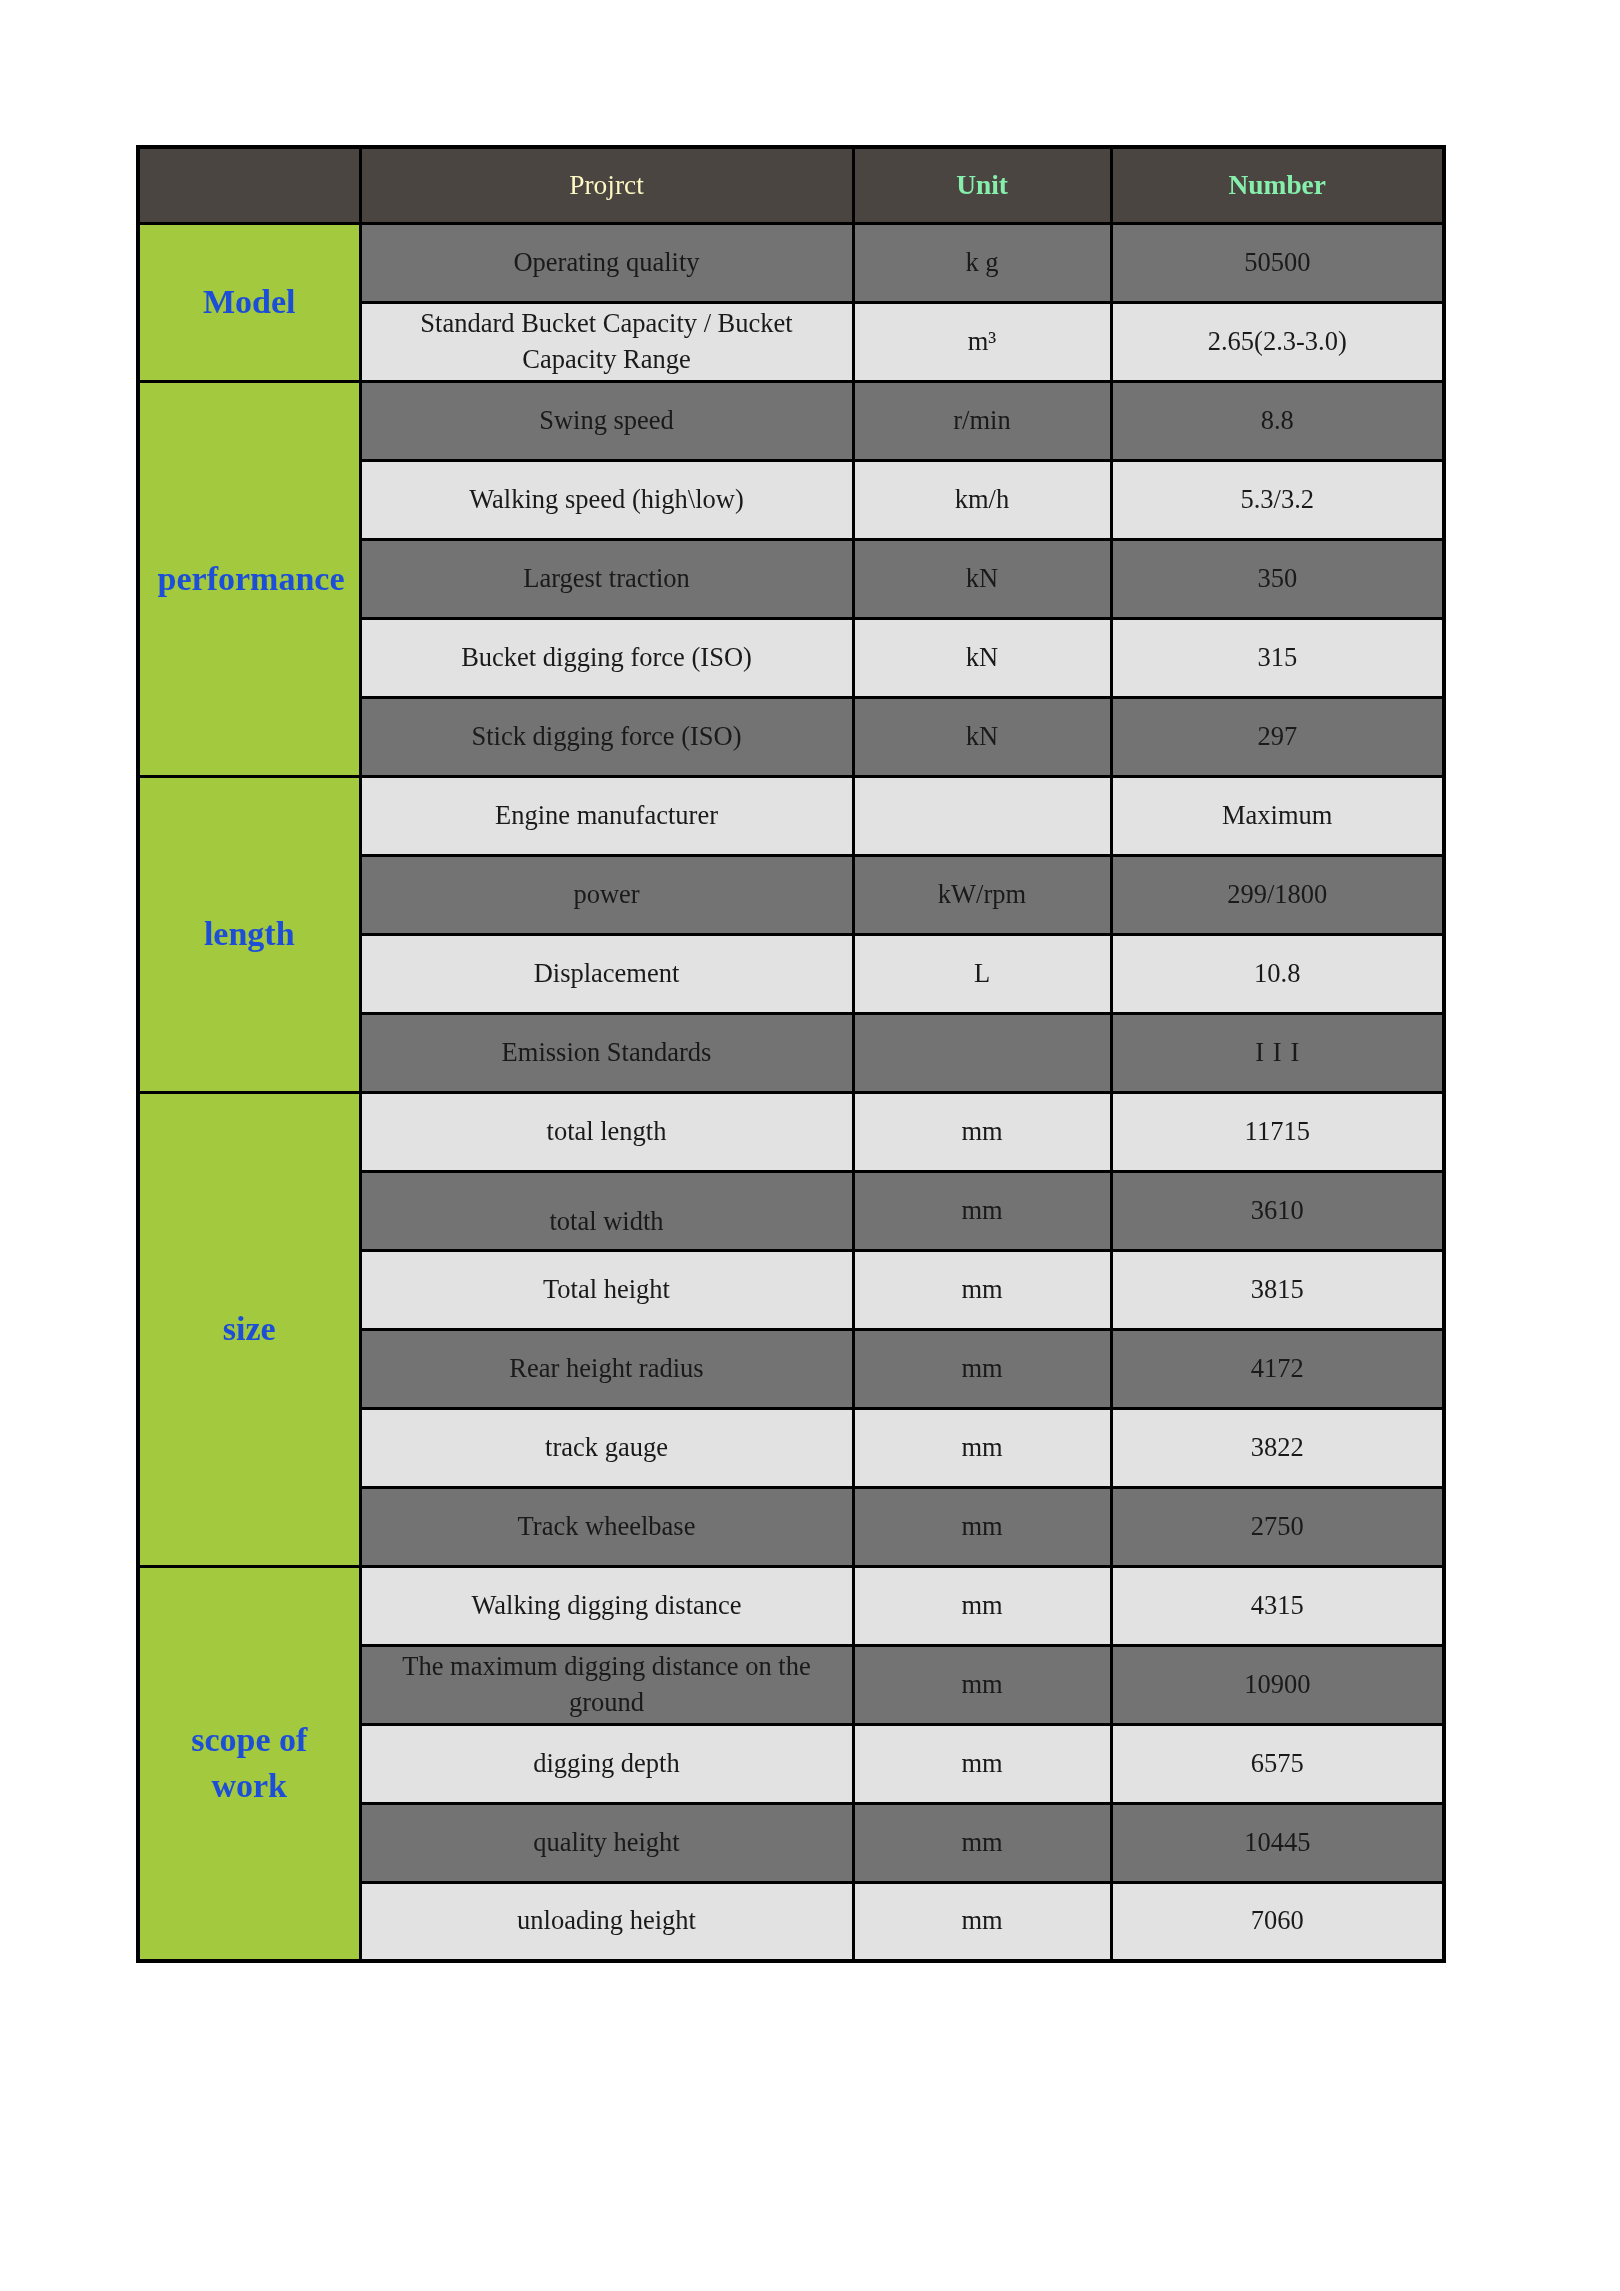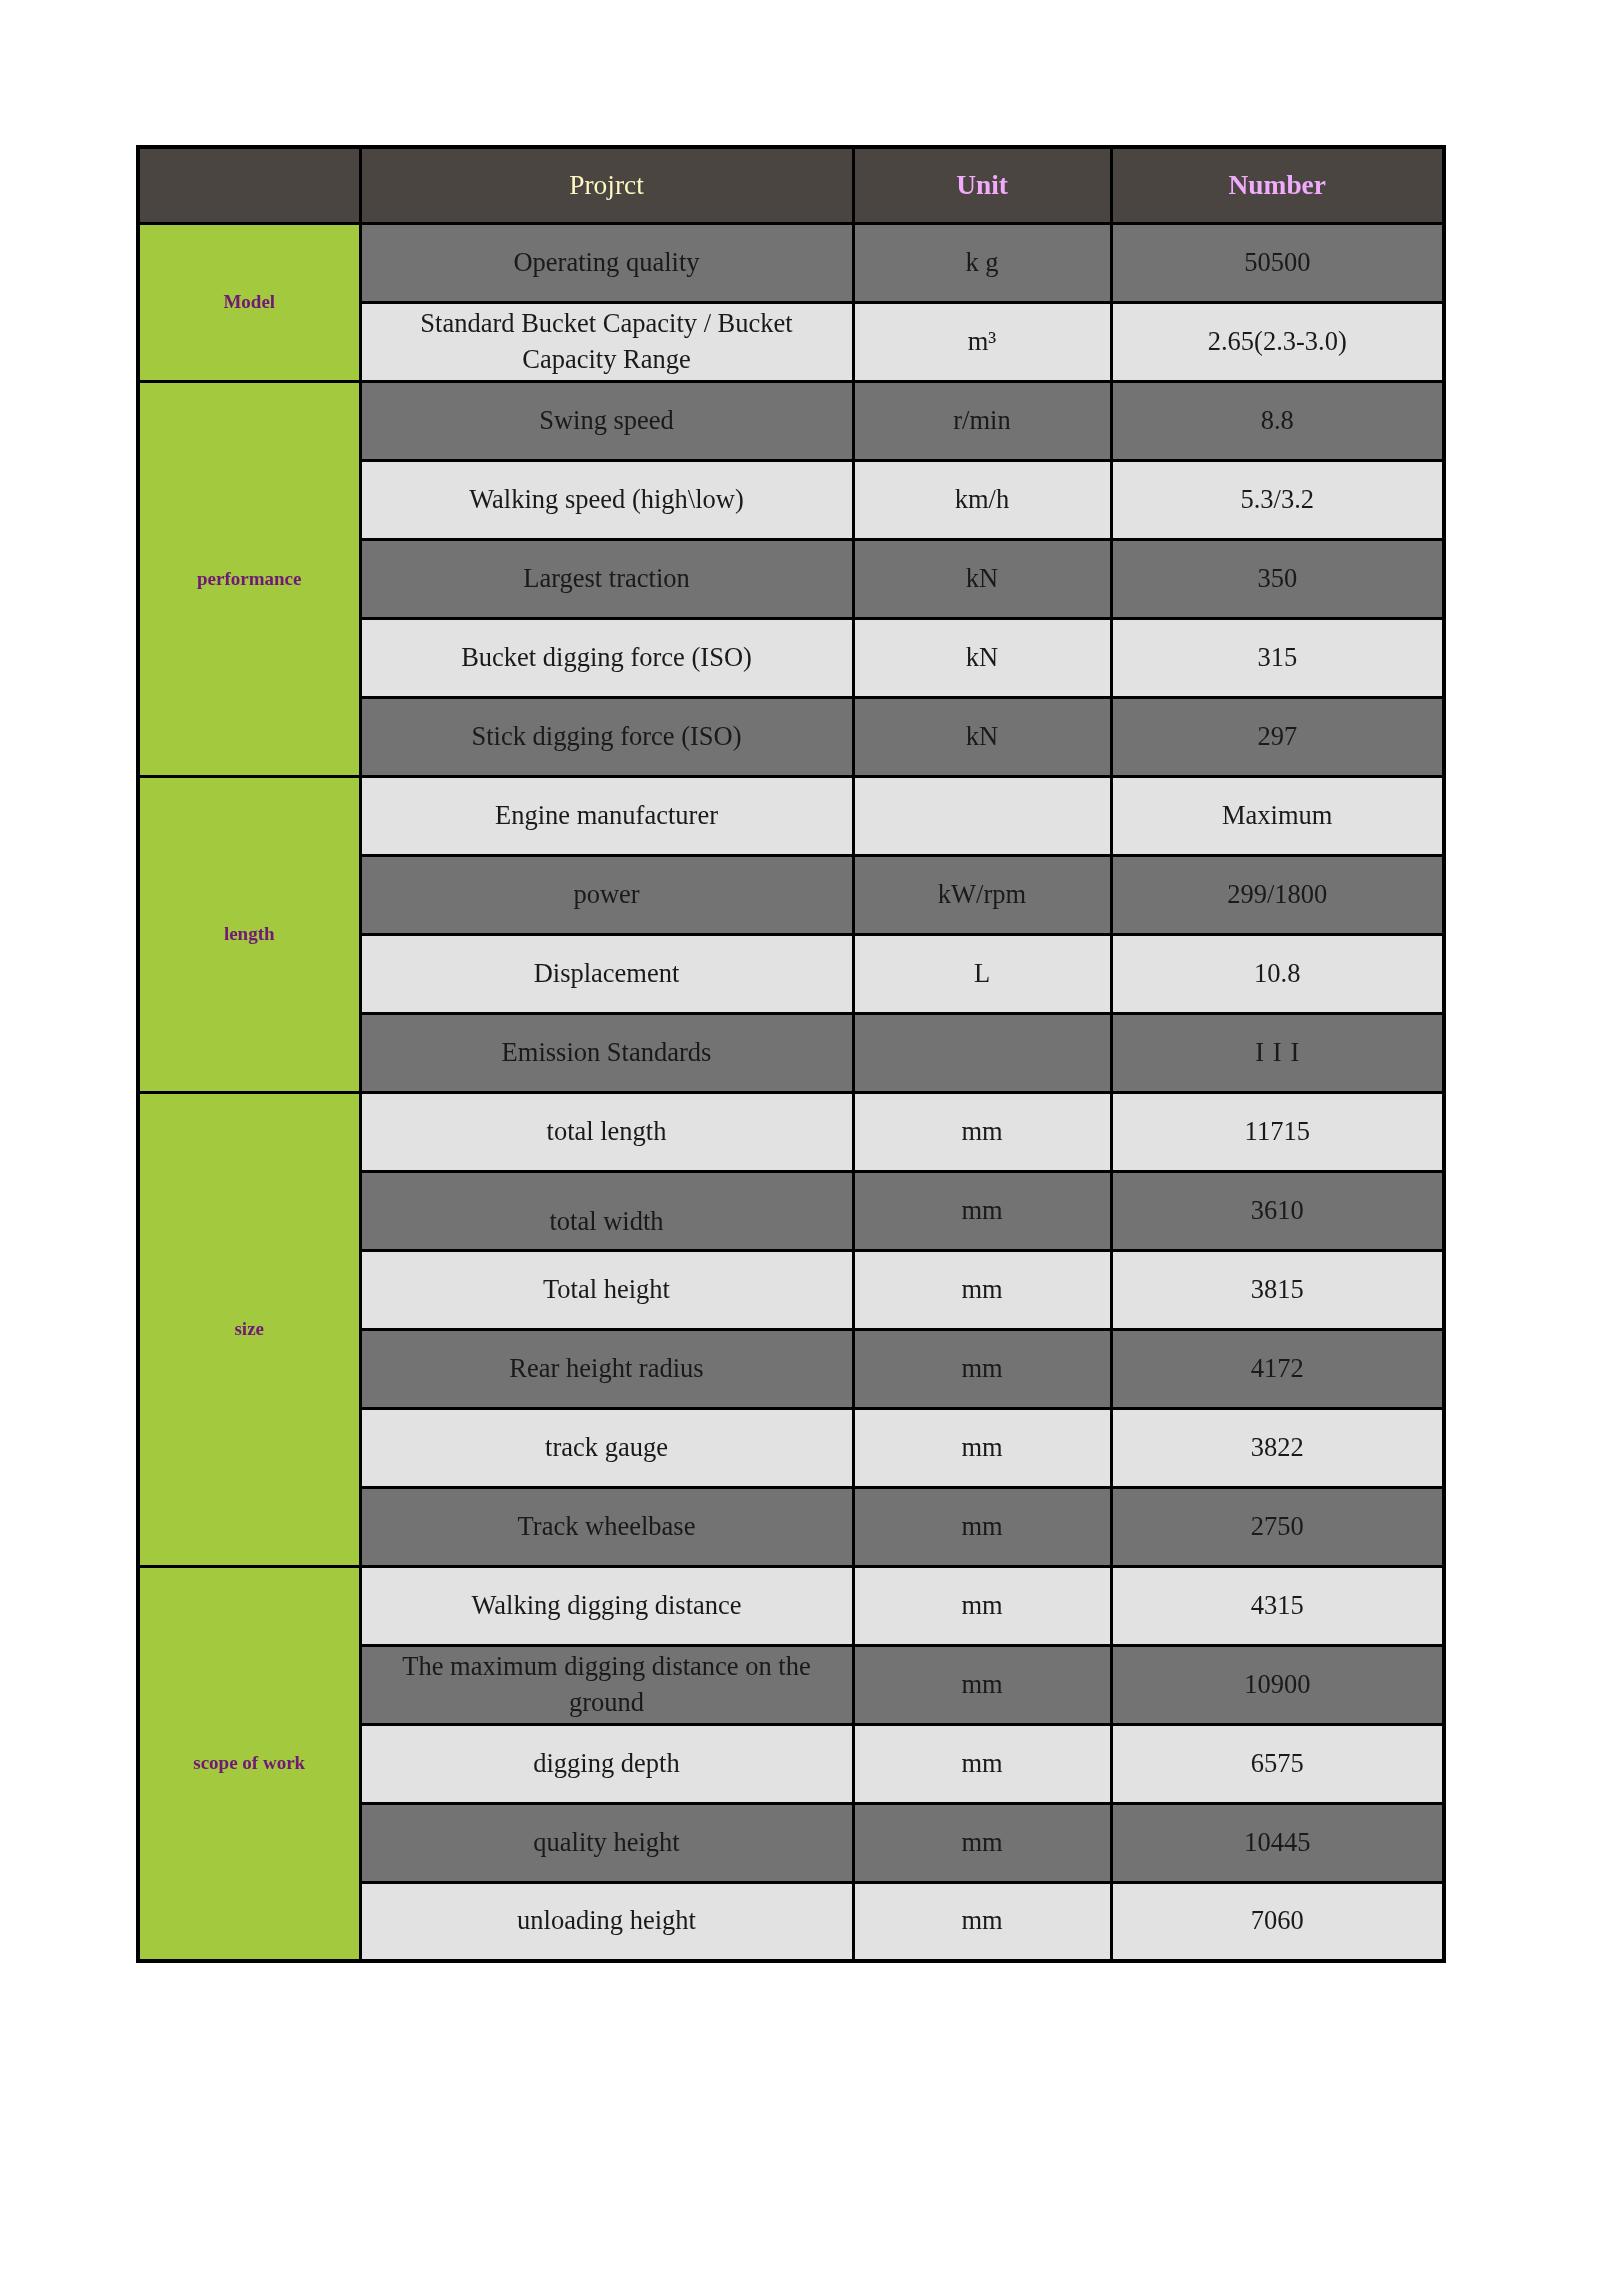--- a/index.html
+++ b/index.html
@@ -28,26 +28,26 @@
     overflow:hidden;
     line-height:1.35;
   }
   tr.header-row{height:76px;}
   tr.spec-row{height:79px;}
   .header-row th{
     background:var(--header-bg,#4a4541);
   }
   th.corner{padding:0;}
   th.h-project{color:#fef9c3;font-weight:normal;font-size:27.4px;}
-  th.h-bold{color:#f0abfc;font-weight:bold;font-size:27.4px;}
+  th.h-bold{color:#86efac;font-weight:bold;font-size:27.4px;}
   td.section-cell{
     background:var(--green,#a3c93f);
     font-weight:bold;
-    font-size:19px;
-    color:#701a75;
+    font-size:34px;
+    color:#1d4ed8;
   }
   tr.row-even td.data-cell{background:#737373;}
   tr.row-odd  td.data-cell{background:var(--gray-row,#e2e2e2);}
   td.label-low{vertical-align:bottom;padding-bottom:8.8px;}
   span.spaced{letter-spacing:8.8px;margin-left:8.8px;}
 </style>
 </head>
 <body style="--header-bg: #4a4541; --green: #a3c93f; --gray-row: #e2e2e2;">
 
 <table class="spec-table">

